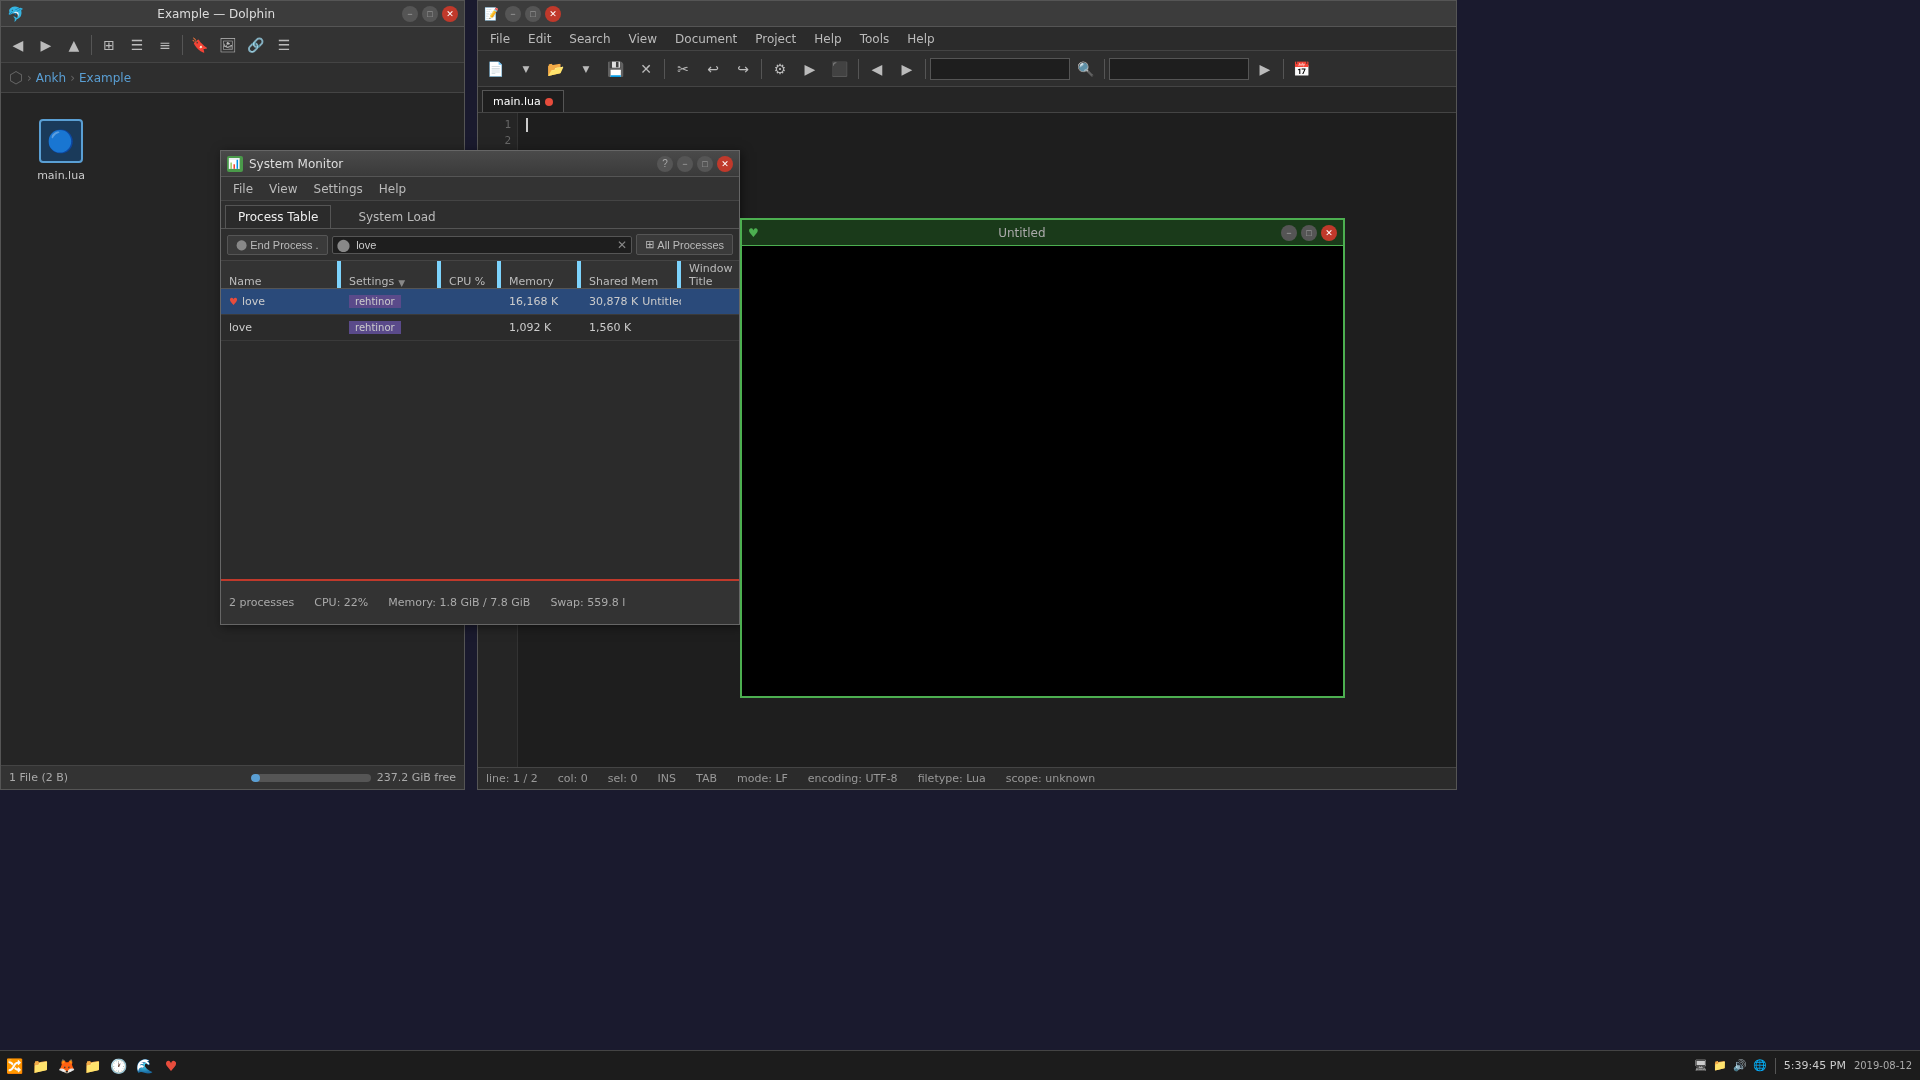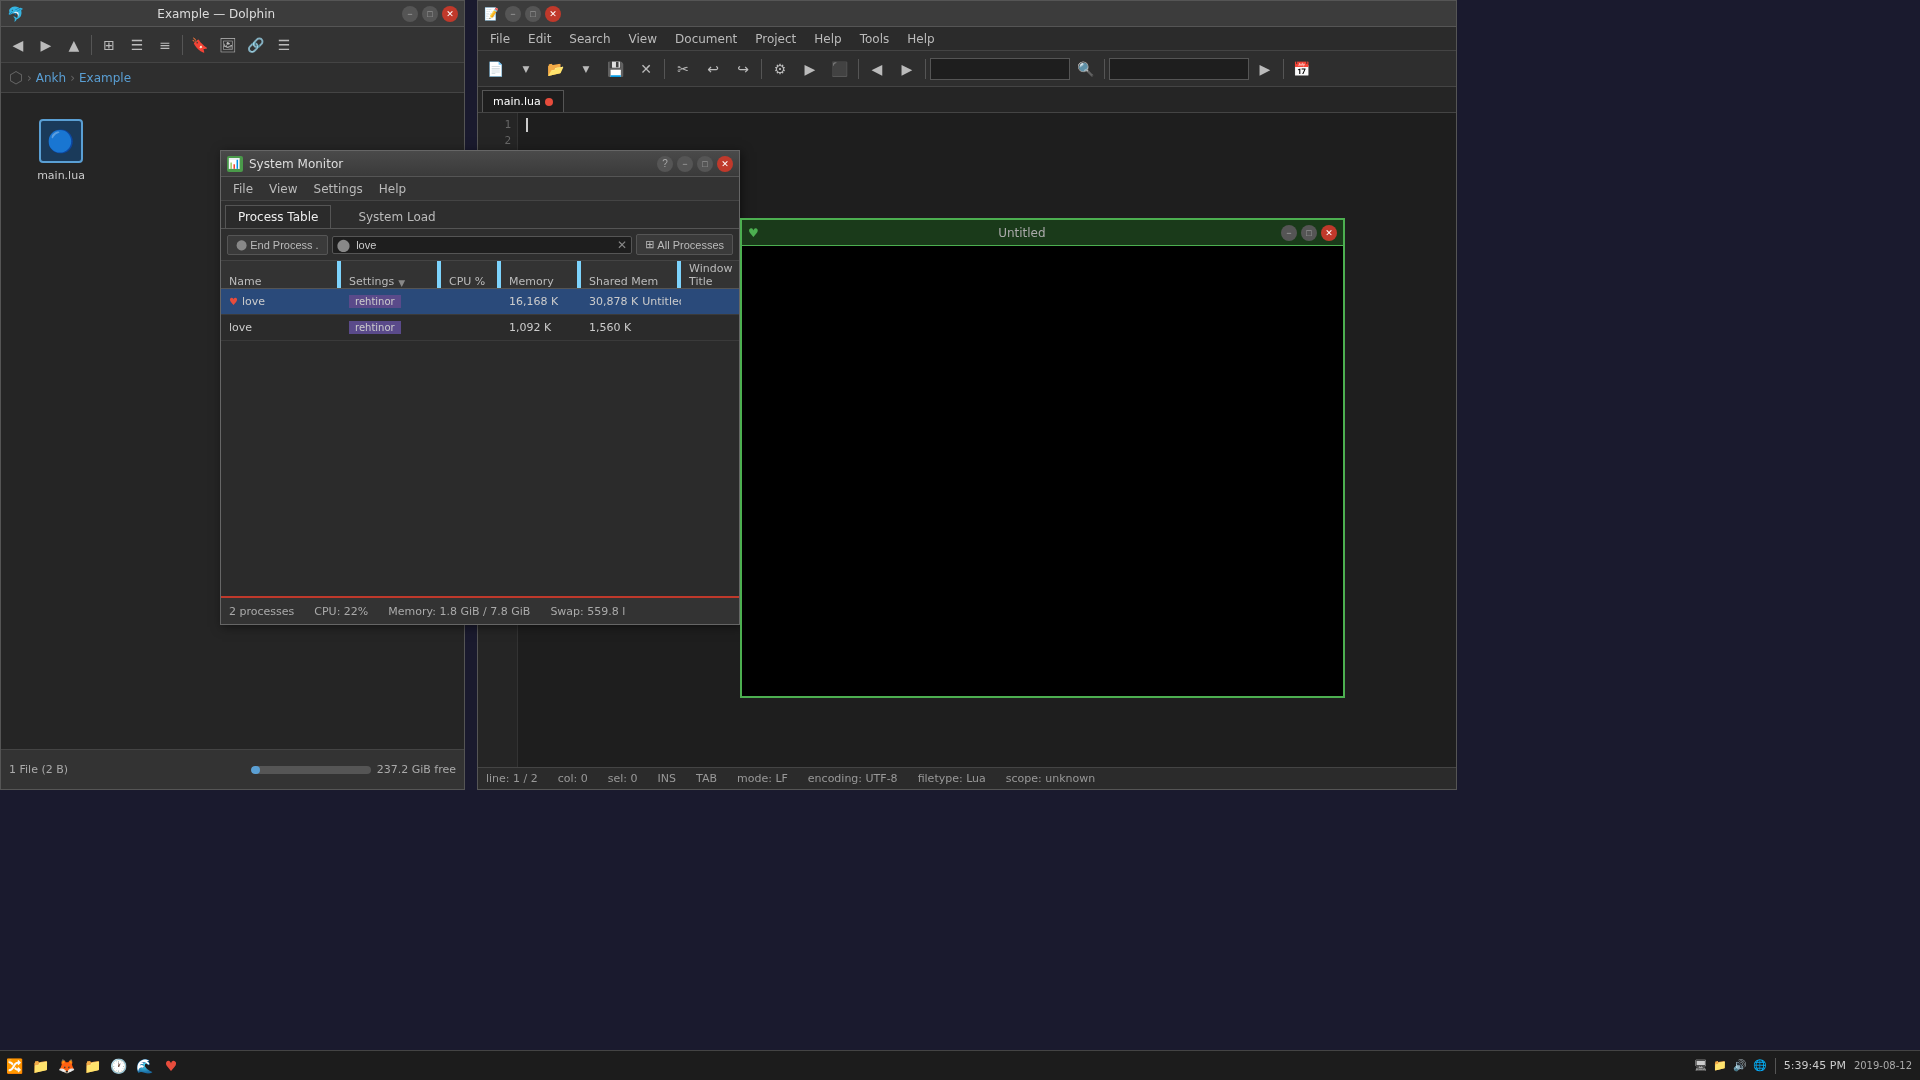--- a/index.html
+++ b/index.html
@@ -168,21 +168,21 @@
       font-size: 28px;
       margin-bottom: 4px;
     }
     .file-label {
       font-size: 11px;
       color: #ccc;
       text-align: center;
     }
 
     .dolphin-statusbar {
-      height: 40px;
+      height: 24px;
       background: #333;
       border-top: 1px solid #444;
       display: flex;
       align-items: center;
       padding: 0 8px;
       font-size: 11px;
       color: #aaa;
       gap: 20px;
     }
     .statusbar-progress {
@@ -517,21 +517,21 @@
     }
     .pt-cell .username-badge {
       background: #5a4a8a;
       color: #ccc;
       padding: 1px 6px;
       border-radius: 0;
       font-size: 10px;
     }
 
     .sysmon-statusbar {
-      height: 28px;
+      height: 45px;
       background: #333;
       border-top: 2px solid #c0392b;
       display: flex;
       align-items: center;
       padding: 6px 8px;
       gap: 20px;
       font-size: 11px;
       color: #aaa;
     }
 

